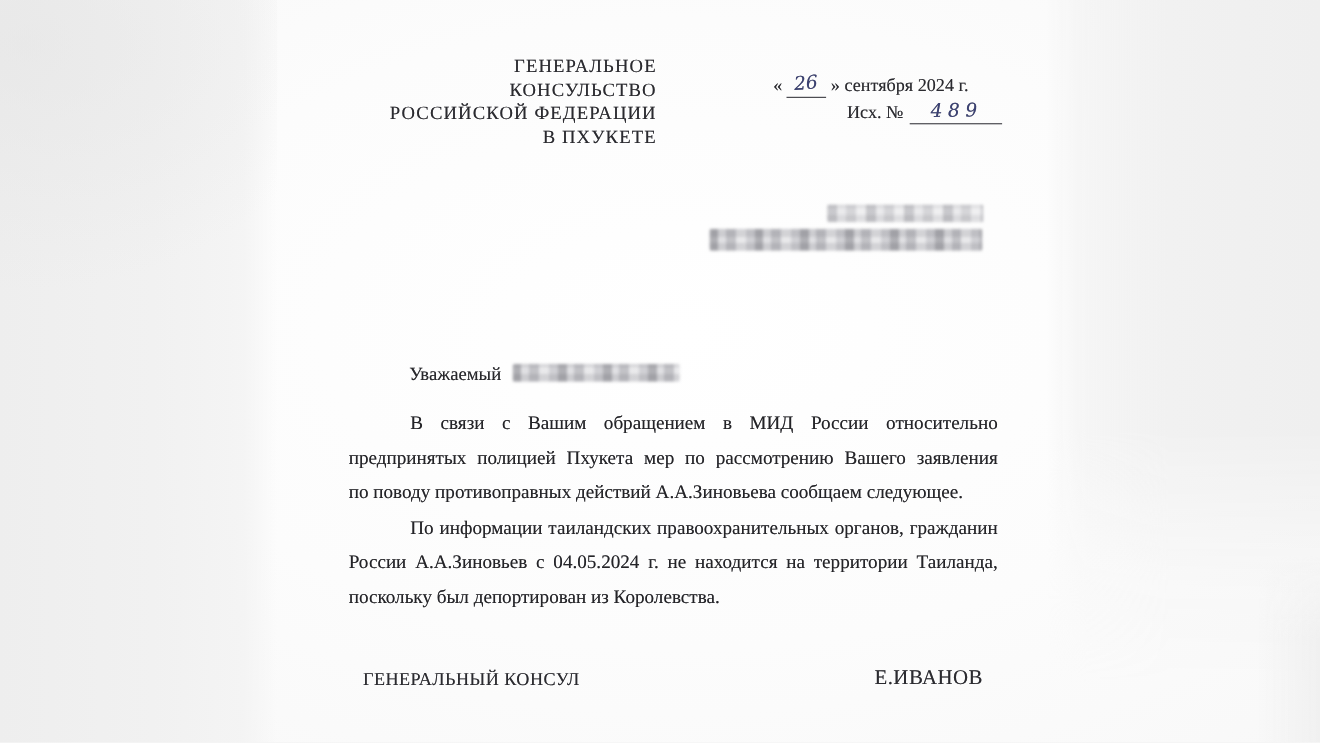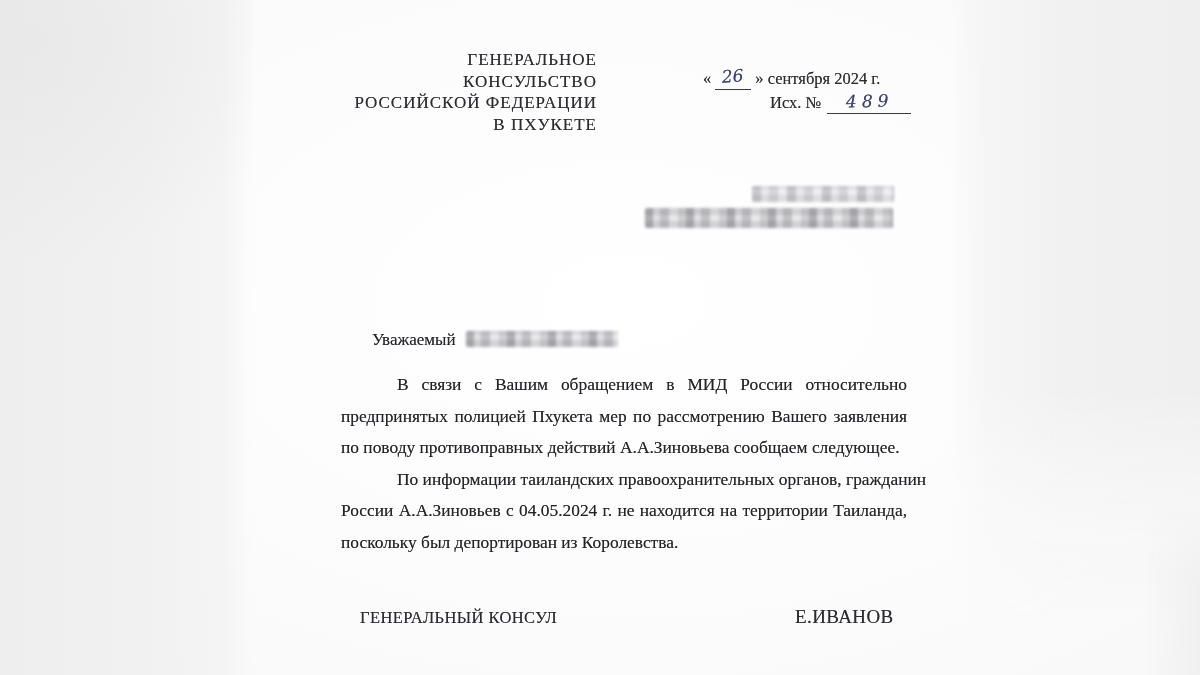--- a/index.html
+++ b/index.html
@@ -89,29 +89,29 @@
     transform:translateY(2px);
   }
 
   
   .body-block{
     position:absolute;left:317px;top:369px;width:590px;
     font-size:17.4px;color:#242428;
   }
   .bline{
     display:block;height:31.6px;line-height:31.6px;white-space:nowrap;
-    text-align:justify;text-align-last:justify;margin-left:24px;
+    text-align:justify;text-align-last:justify;
   }
   .bline.indent{text-indent:56px;}
   .bline.last{text-align-last:left;white-space:normal;}
 
   
   .sig-title{
     position:absolute;left:330px;top:608px;
-    font-size:16.5px;letter-spacing:0.4px;color:#2b2b30;white-space:nowrap;margin-left:30px;
+    font-size:16.5px;letter-spacing:0.4px;color:#2b2b30;white-space:nowrap;
   }
   .sig-name{
     position:absolute;left:795px;top:606px;
     font-size:19px;letter-spacing:0.4px;color:#2b2b30;white-space:nowrap;
   }
 </style>
 </head>
 <body>
 
 <div class="stage">

